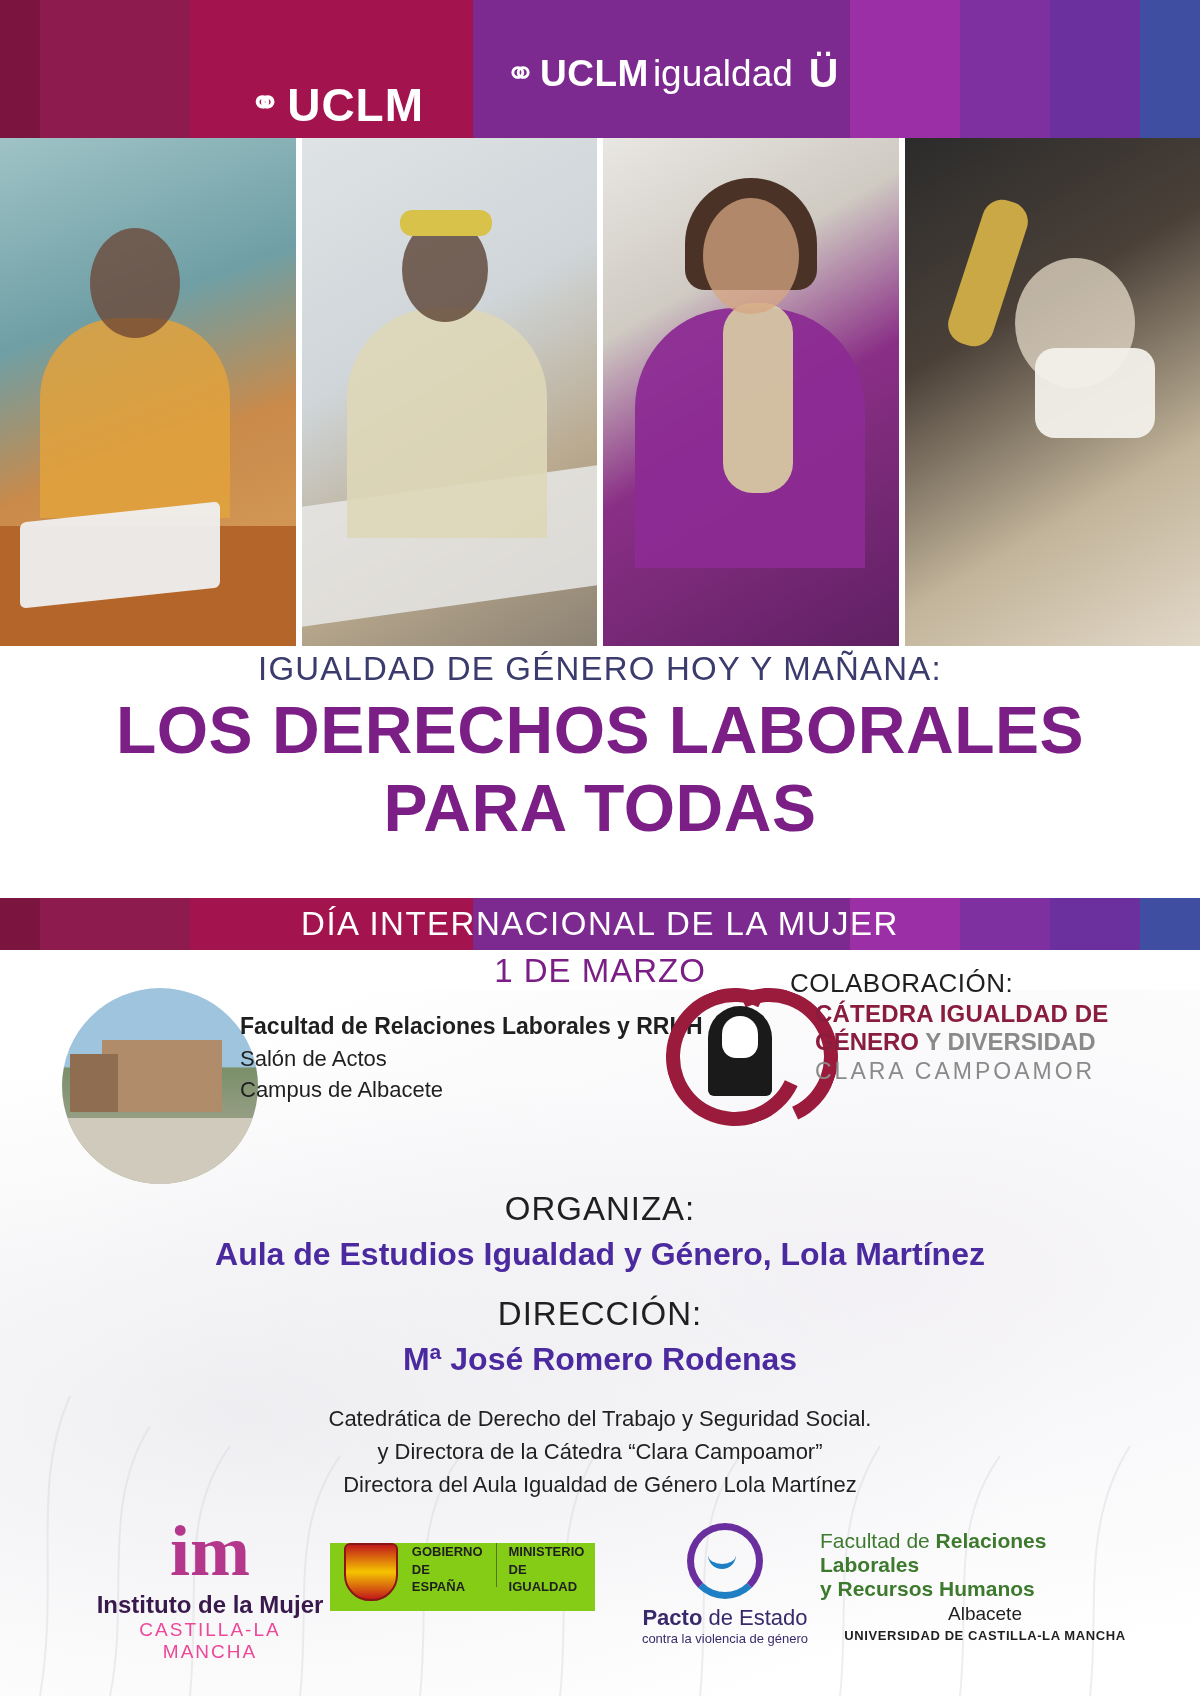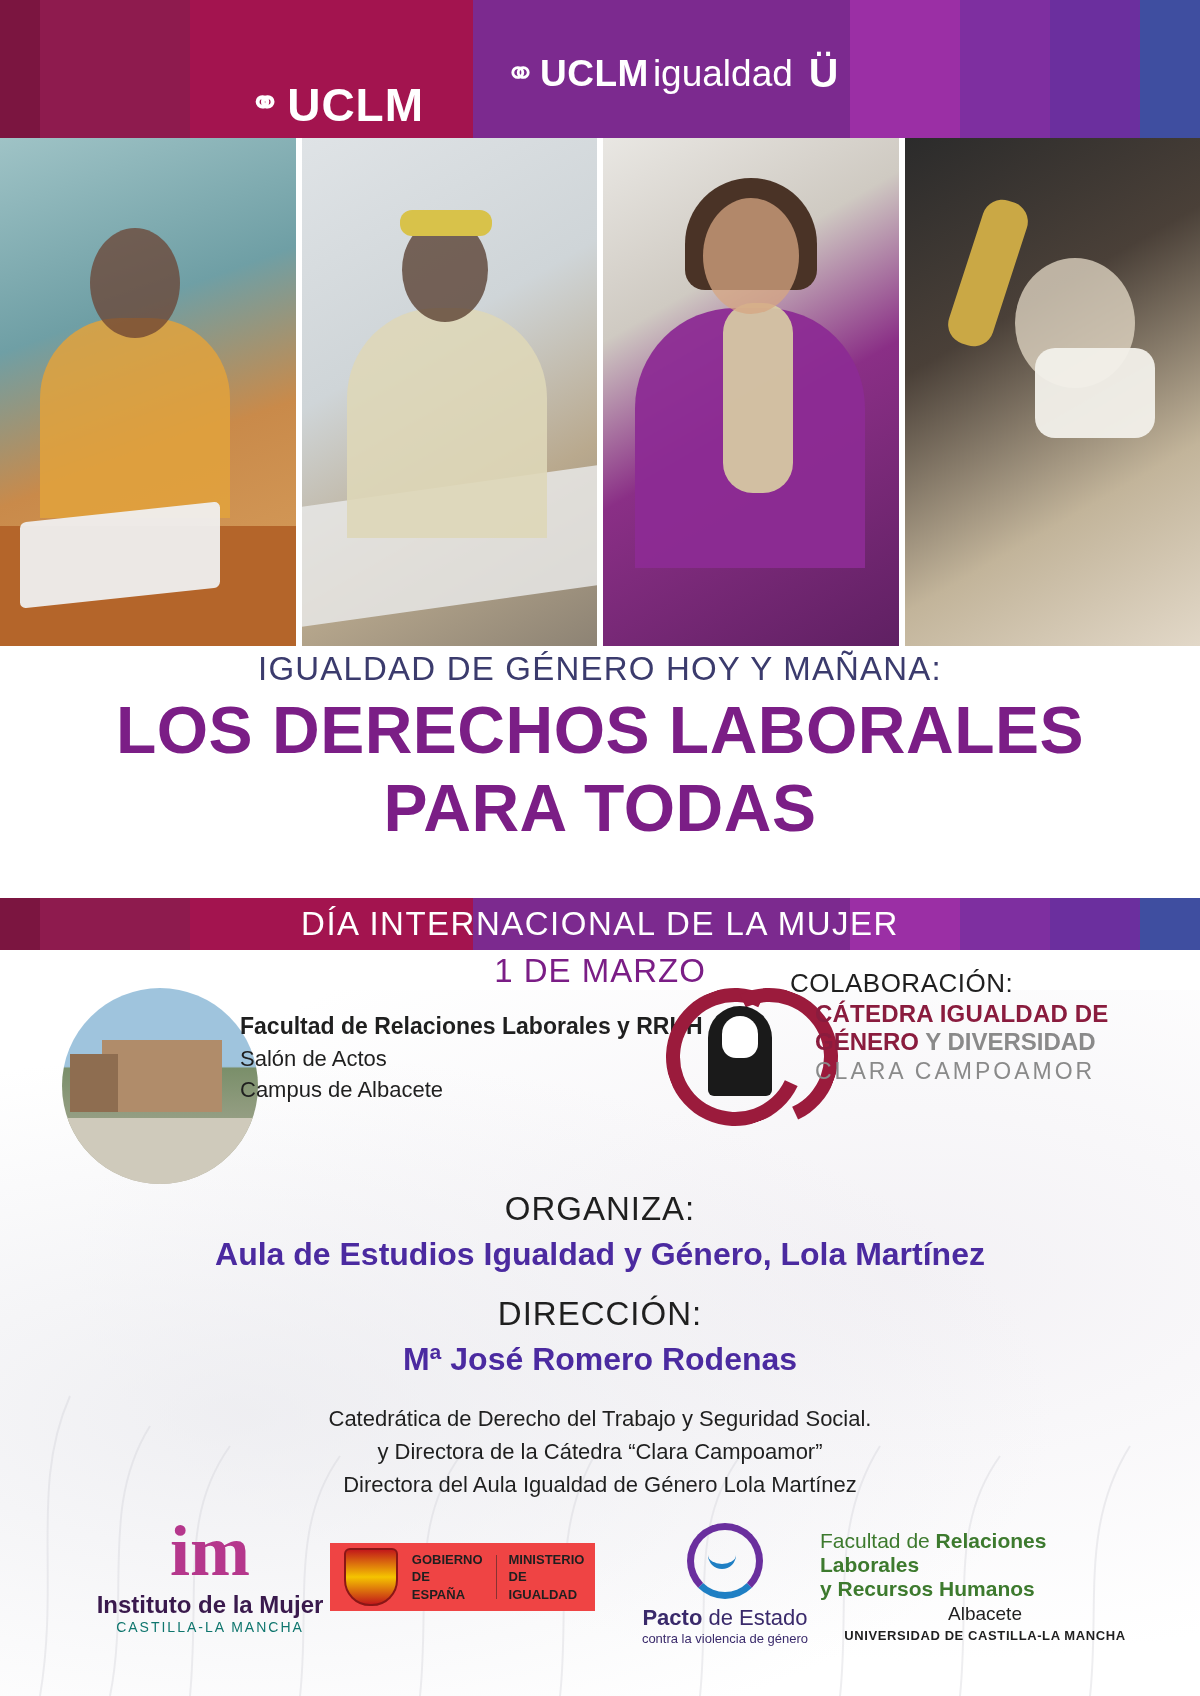--- a/index.html
+++ b/index.html
@@ -299,27 +299,27 @@
     width: 1200px; height: 170px;
   }
   .im-logo {
     position: absolute; left: 95px; top: 10px; width: 230px; text-align: center;
   }
   .im-logo .glyph {
     font-size: 72px; color: #b5378c; font-weight: bold; line-height: 1;
     font-family: "Liberation Serif", serif;
   }
   .im-logo .t1 { font-size: 24px; font-weight: bold; color: #3a1a4d; margin-top: 4px; }
-  .im-logo .t2 { font-size: 14px; color: #0f766e; letter-spacing: 2px; }
+  .im-logo .t2 { font-size: 19px; color: #ec4899; letter-spacing: 2px; }
 
   .gob-logo {
     position: absolute; left: 330px; top: 38px;
     width: 265px; height: 68px;
-    background: #ef4444;
-    display: flex; align-items: center;
+    background: #84cc16;
+    display: flex; align-items: flex-start;
   }
   .gob-logo .shield {
     width: 52px; height: 54px; margin-left: 14px;
     background: linear-gradient(180deg,#c21a1a 0%,#f5c400 50%,#c21a1a 100%);
     border-radius: 6px 6px 26px 26px;
     border: 2px solid #8a1616;
   }
   .gob-logo .txt { margin-left: 14px; color: #1f1f1f; font-size: 13px; line-height: 1.35; }
   .gob-logo .txt b { display: block; font-weight: bold; }
   .gob-logo .sep {

